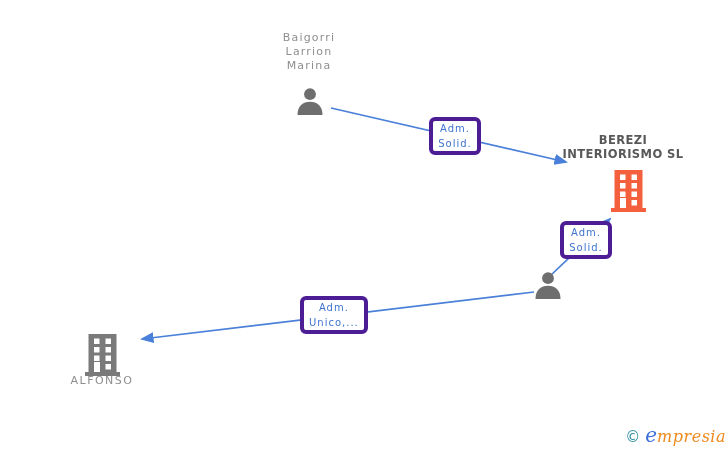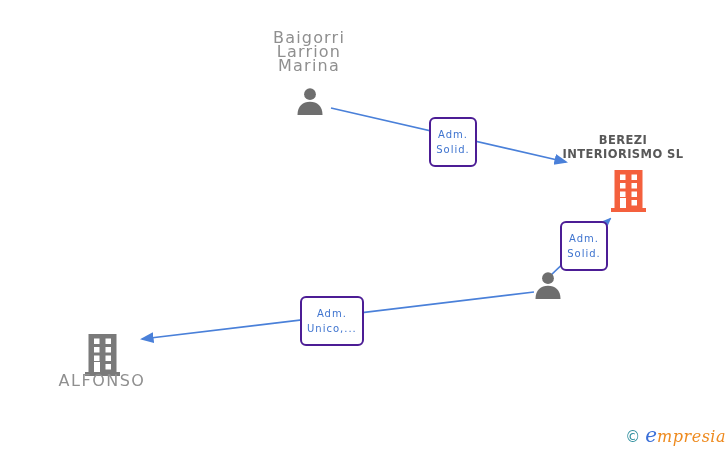--- a/index.html
+++ b/index.html
@@ -4,30 +4,30 @@
 <style>
   html,body{margin:0;padding:0;background:#fff;}
   .canvas{
     position:relative;width:728px;height:450px;background:#ffffff;overflow:hidden;
     font-family:"DejaVu Sans","Liberation Sans",sans-serif;
   }
   .edges{position:absolute;left:0;top:0;z-index:1;}
   .node{position:absolute;z-index:2;}
   .node-label{
     position:absolute;z-index:2;text-align:center;
-    color:#8f8f8f;font-size:16px;line-height:14px;letter-spacing:1.2px;
+    color:#8f8f8f;font-size:11px;line-height:14px;letter-spacing:1.2px;
   }
   .company-label-strong{
     color:#585858;font-weight:bold;font-size:11.5px;line-height:14px;letter-spacing:0.4px;
   }
   .edge-label{
     position:absolute;z-index:3;background:#ffffff;
-    border:2px solid #4c1d95;border-radius:6px;
+    border:4px solid #4c1d95;border-radius:6px;
     color:#3f74cf;font-size:10px;line-height:15px;letter-spacing:1px;
-    text-align:center;padding:8px 5px;min-width:34px;
+    text-align:center;padding:0 5px;min-width:34px;
   }
   .logo{
     position:absolute;right:2px;bottom:3px;z-index:2;white-space:nowrap;
     font-family:"DejaVu Serif","Liberation Serif",serif;font-style:italic;margin-top:36px;
   }
   .logo .copy{color:#2e8f9e;font-size:15px;font-style:normal;font-family:"DejaVu Sans",sans-serif;}
   .logo .brand-e{color:#3a6fd8;font-size:20px;}
   .logo .brand-rest{color:#ee8a1e;font-size:16px;letter-spacing:0.5px;}
 </style>
 </head>

